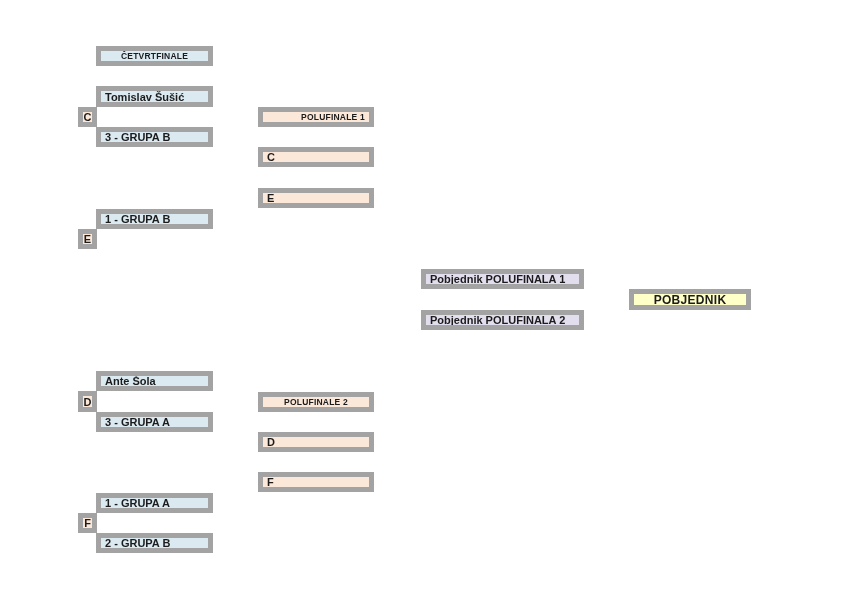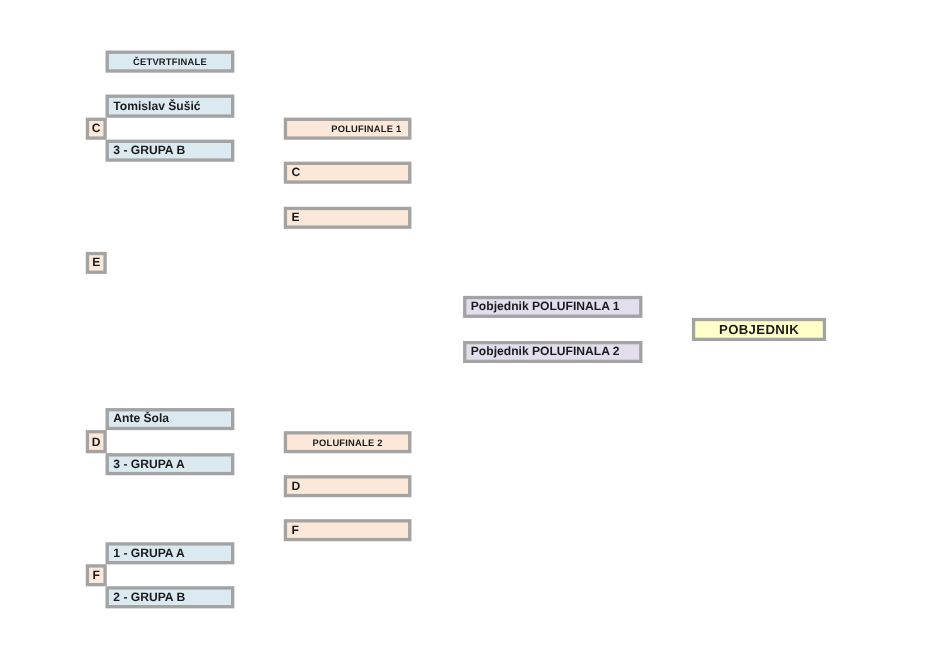--- a/index.html
+++ b/index.html
@@ -11,21 +11,21 @@
     position: relative;
     width: 848px;
     height: 600px;
     background: #ffffff;
     overflow: hidden;
     font-family: "Liberation Sans", sans-serif;
   }
   .box {
     position: absolute;
     box-sizing: border-box;
-    border: 3px solid #a3a3a3;
+    border: 5px solid #a3a3a3;
     display: flex;
     align-items: center;
     font-weight: bold;
     color: #1b1b1b;
     white-space: nowrap;
     overflow: hidden;
   }
   .blue   { background: #dbe9f1; }
   .peach  { background: #fce8d9; }
   .lav    { background: #e3deed; }
@@ -88,20 +88,21 @@
 <body>
 
 <div class="canvas">
 
   <div class="box blue hdr qf-header">ČETVRTFINALE</div>
 
   <div class="box blue entry qf-c-top">Tomislav Šušić</div>
   <div class="box peach tag qf-c-label">C</div>
   <div class="box blue entry qf-c-bottom">3 - GRUPA B</div>
 
+  <div class="box blue entry qf-e-top">1 - GRUPA B</div>
   <div class="box peach tag qf-e-label">E</div>
 
   <div class="box blue entry qf-d-top">Ante Šola</div>
   <div class="box peach tag qf-d-label">D</div>
   <div class="box blue entry qf-d-bottom">3 - GRUPA A</div>
 
   <div class="box blue entry qf-f-top">1 - GRUPA A</div>
   <div class="box peach tag qf-f-label">F</div>
   <div class="box blue entry qf-f-bottom">2 - GRUPA B</div>
 

